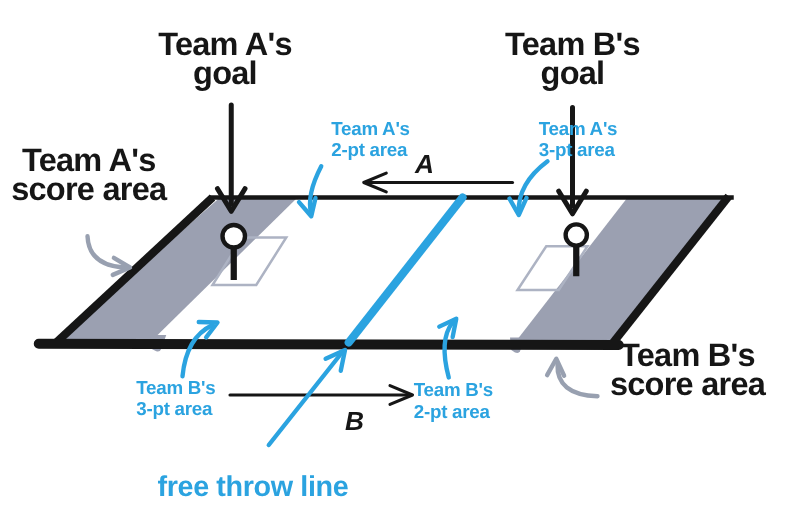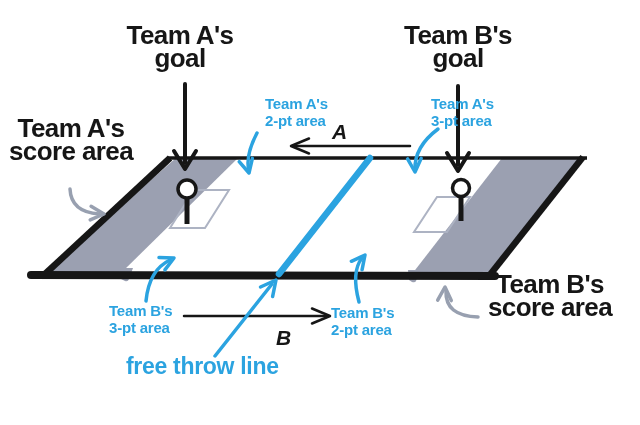--- a/index.html
+++ b/index.html
@@ -127,18 +127,18 @@
   </div>
   <div class="lbl blue" style="left:109px;top:303px;">
     <div>Team B's</div>
     <div>3-pt area</div>
   </div>
   <div class="lbl blue" style="left:331px;top:305px;">
     <div>Team B's</div>
     <div>2-pt area</div>
   </div>
 
-  <div class="lbl ft" style="left:126px;top:353px;">free throw line</div>
+  <div class="lbl ft" style="left:126px;top:376px;">free throw line</div>
 
   <div class="lbl dir" style="left:332px;top:120px;">A</div>
   <div class="lbl dir" style="left:276px;top:326px;">B</div>
 
 </div>
 
 </body></html>

